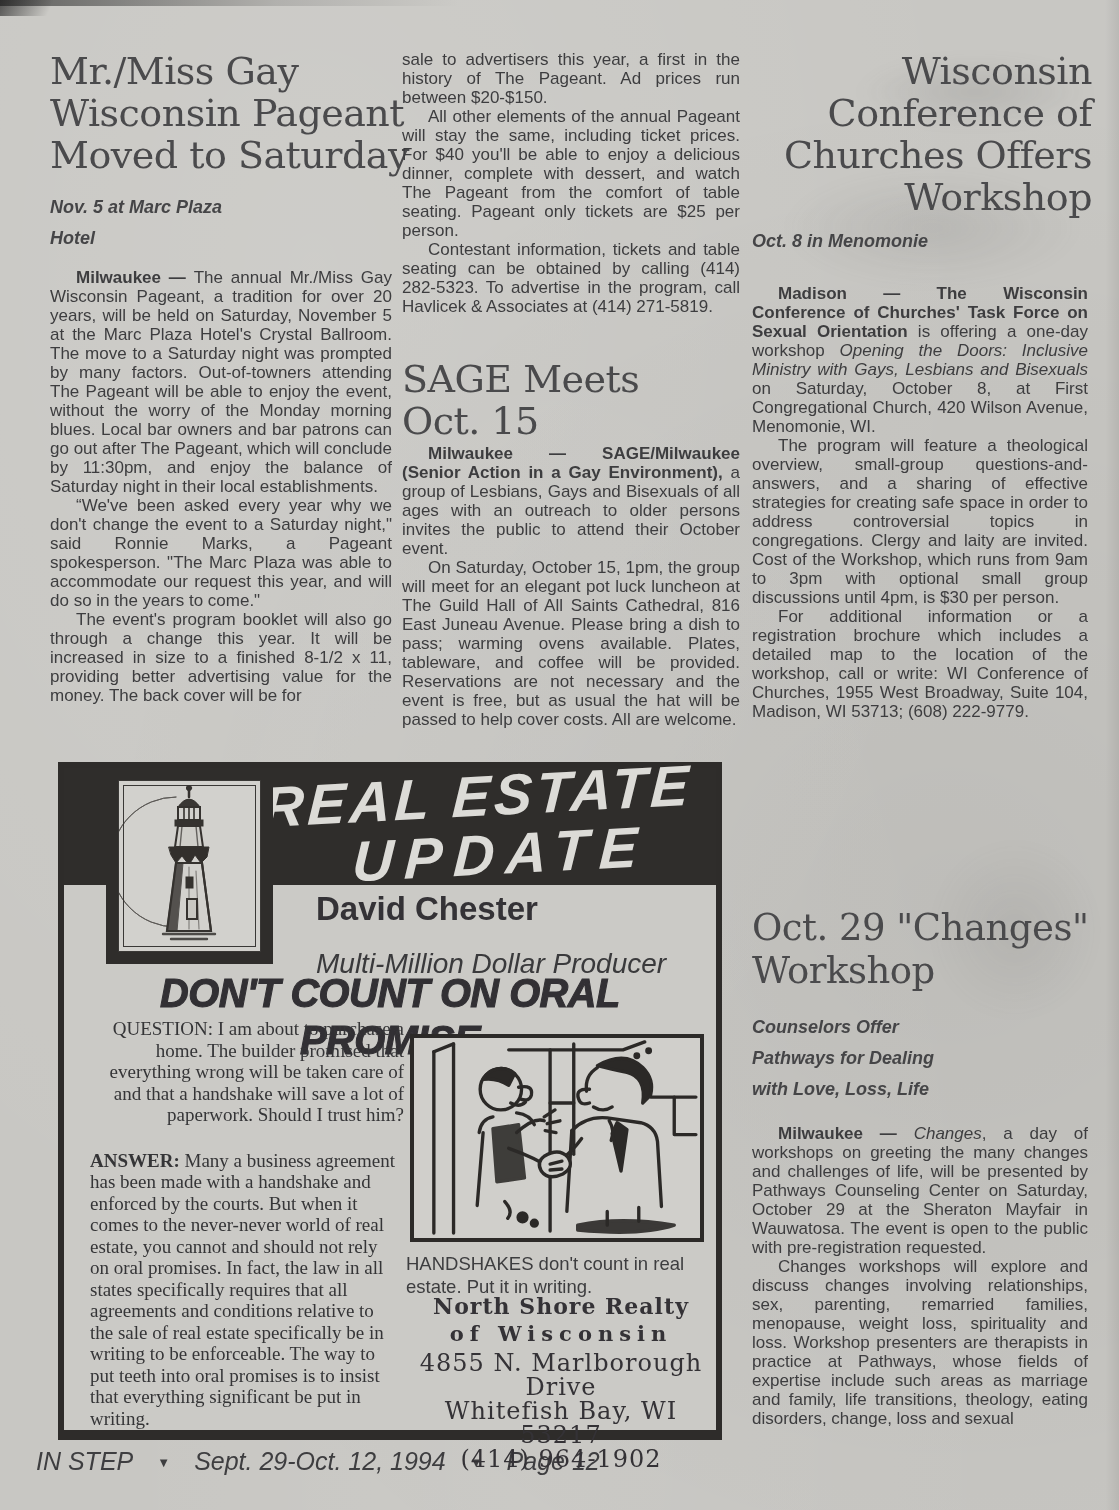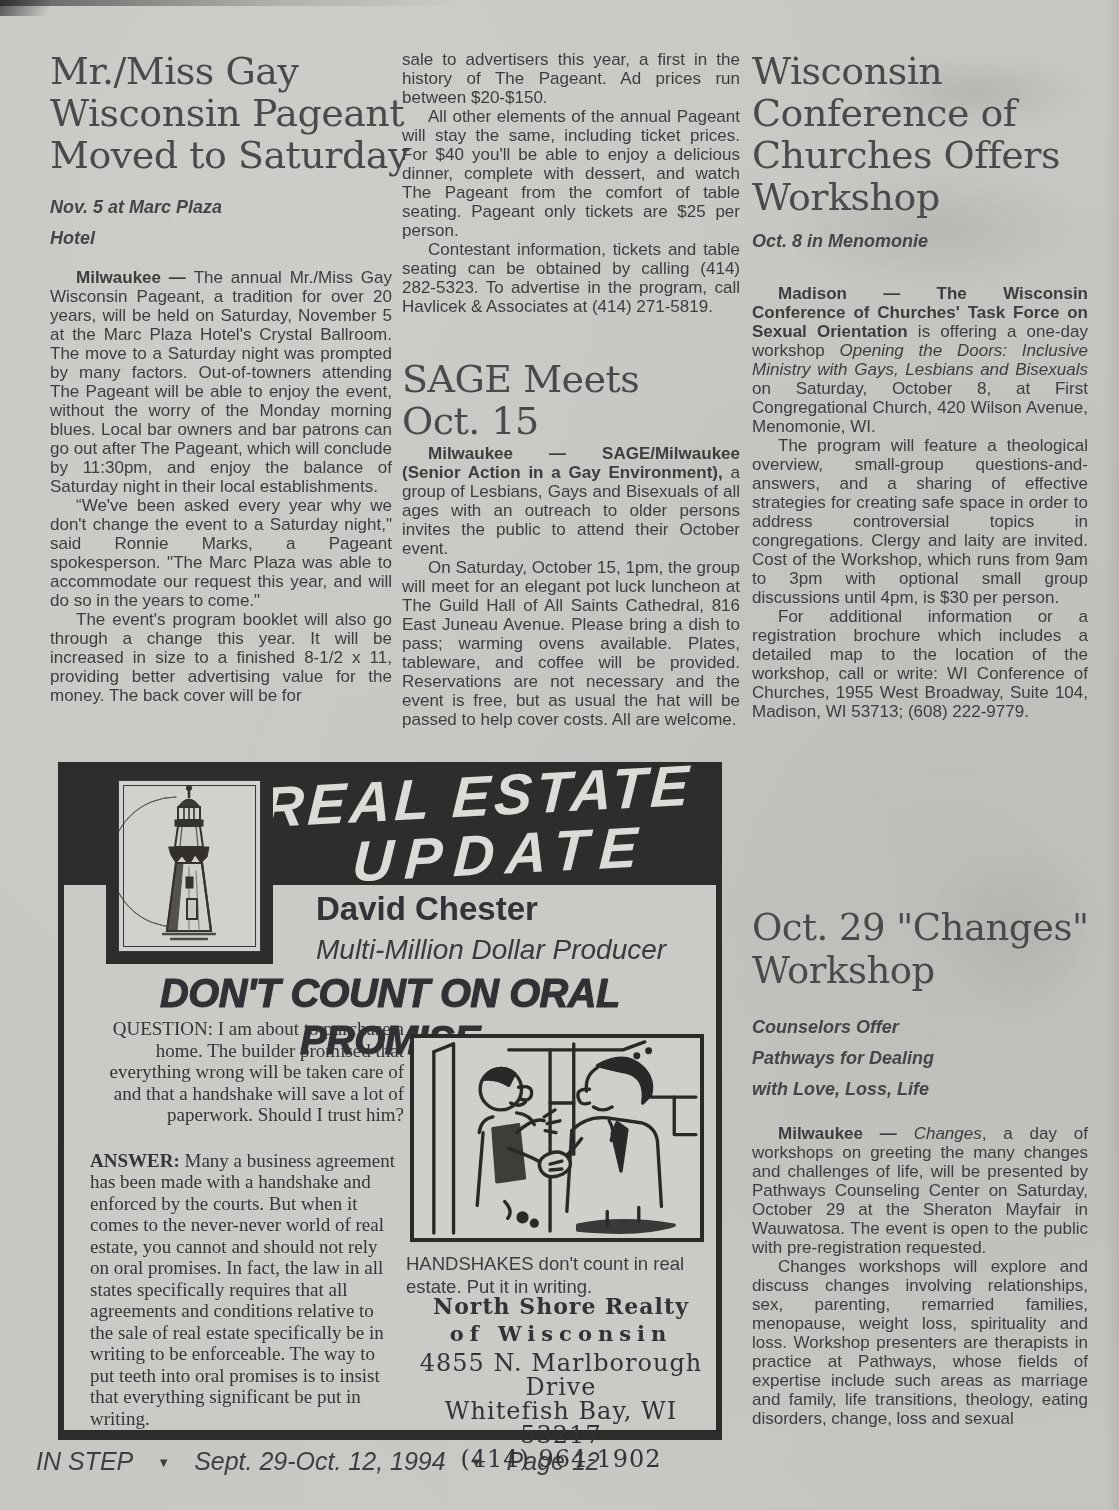--- a/index.html
+++ b/index.html
@@ -42,21 +42,21 @@
   .ad-banner{position:absolute;left:176px;top:0px;width:472px;text-align:center;
     color:#dcdbd7;font-weight:bold;font-style:italic;
     transform:rotate(-3deg) skewX(-6deg);line-height:1;}
   .ad-banner .l1{font-size:57px;letter-spacing:4px;}
   .ad-banner .l2{font-size:57px;letter-spacing:11px;margin-top:2px;padding-left:52px;}
   .lh-block{position:absolute;left:42px;top:0;width:167px;height:196px;background:#2f2d2b;}
   .lh-frame{position:absolute;left:12px;top:12px;width:141px;height:170px;background:#d2d1cd;
     border:1px solid #3a3836;box-shadow:inset 0 0 0 4px #d2d1cd, inset 0 0 0 5px #3a3836;}
   .ad-agent{position:absolute;left:252px;top:122px;}
   .agent-name{font-size:33px;font-weight:bold;color:#343236;margin:0;}
-  .agent-title{font-size:28px;font-style:italic;color:#3a3a3c;margin:6px 0 0 0;}
+  .agent-title{font-size:28px;font-style:italic;color:#3a3a3c;margin:20px 0 0 0;}
   .ad-headline{position:absolute;left:8px;right:8px;top:202px;text-align:center;
     font-size:41px;font-weight:bold;font-style:italic;color:#323034;
     letter-spacing:-0.5px;-webkit-text-stroke:1.1px #323034;transform:scaleX(0.97);}
   .ad-qa{position:absolute;left:18px;top:250px;width:322px;
     font-family:"Liberation Serif",serif;font-size:19px;line-height:21.5px;color:#353537;}
   .ad-qa .q{font-weight:normal;margin:0 0 24px 16px;text-align:right;}
   .ad-qa .a{margin:8px;}
   .cartoon{position:absolute;left:346px;top:266px;width:294px;height:208px;
     box-sizing:border-box;background:#d0cfcb;border:4px solid #2c2a28;}
   .ad-caption{position:absolute;left:342px;top:484px;width:314px;
@@ -100,21 +100,21 @@
     <p>All other elements of the annual Pageant will stay the same, including ticket prices. For $40 you'll be able to enjoy a delicious dinner, complete with dessert, and watch The Pageant from the comfort of table seating. Pageant only tickets are $25 per person.</p>
     <p>Contestant information, tickets and table seating can be obtained by calling (414) 282-5323. To advertise in the program, call Havlicek &amp; Associates at (414) 271-5819.</p>
   </div>
   <h1 class="head head-lg abs" style="left:402px;top:358px;width:338px;">SAGE Meets
 Oct. 15</h1>
   <div class="body abs" style="left:402px;top:444px;width:338px;">
     <p><b>Milwaukee — SAGE/Milwaukee (Senior Action in a Gay Environment),</b><span> a group of Lesbians, Gays and Bisexuals of all ages with an outreach to older persons invites the public to attend their October event.</span></p>
     <p>On Saturday, October 15, 1pm, the group will meet for an elegant pot luck luncheon at The Guild Hall of All Saints Cathedral, 816 East Juneau Avenue. Please bring a dish to pass; warming ovens available. Plates, tableware, and coffee will be provided. Reservations are not necessary and the event is free, but as usual the hat will be passed to help cover costs. All are welcome.</p>
   </div>
 
-  <h1 class="head head-lg abs" style="left:752px;top:50px;width:340px;">Wisconsin
+  <h1 class="head head-lg abs" style="left:752px;top:50px;width:340px;text-align:right;">Wisconsin
 Conference of
 Churches Offers
 Workshop</h1>
   <h2 class="subhead abs" style="left:752px;top:226px;width:340px;">Oct. 8 in Menomonie</h2>
   <div class="body abs" style="left:752px;top:284px;width:336px;">
     <p><b>Madison — The Wisconsin Conference of Churches' Task Force on Sexual Orientation</b><span> is offering a one-day workshop </span><i>Opening the Doors: Inclusive Ministry with Gays, Lesbians and Bisexuals</i><span> on Saturday, October 8, at First Congregational Church, 420 Wilson Avenue, Menomonie, WI.</span></p>
     <p>The program will feature a theological overview, small-group questions-and-answers, and a sharing of effective strategies for creating safe space in order to address controversial topics in congregations. Clergy and laity are invited. Cost of the Workshop, which runs from 9am to 3pm with optional small group discussions until 4pm, is $30 per person.</p>
     <p>For additional information or a registration brochure which includes a detailed map to the location of the workshop, call or write: WI Conference of Churches, 1955 West Broadway, Suite 104, Madison, WI 53713; (608) 222-9779.</p>
   </div>
 

